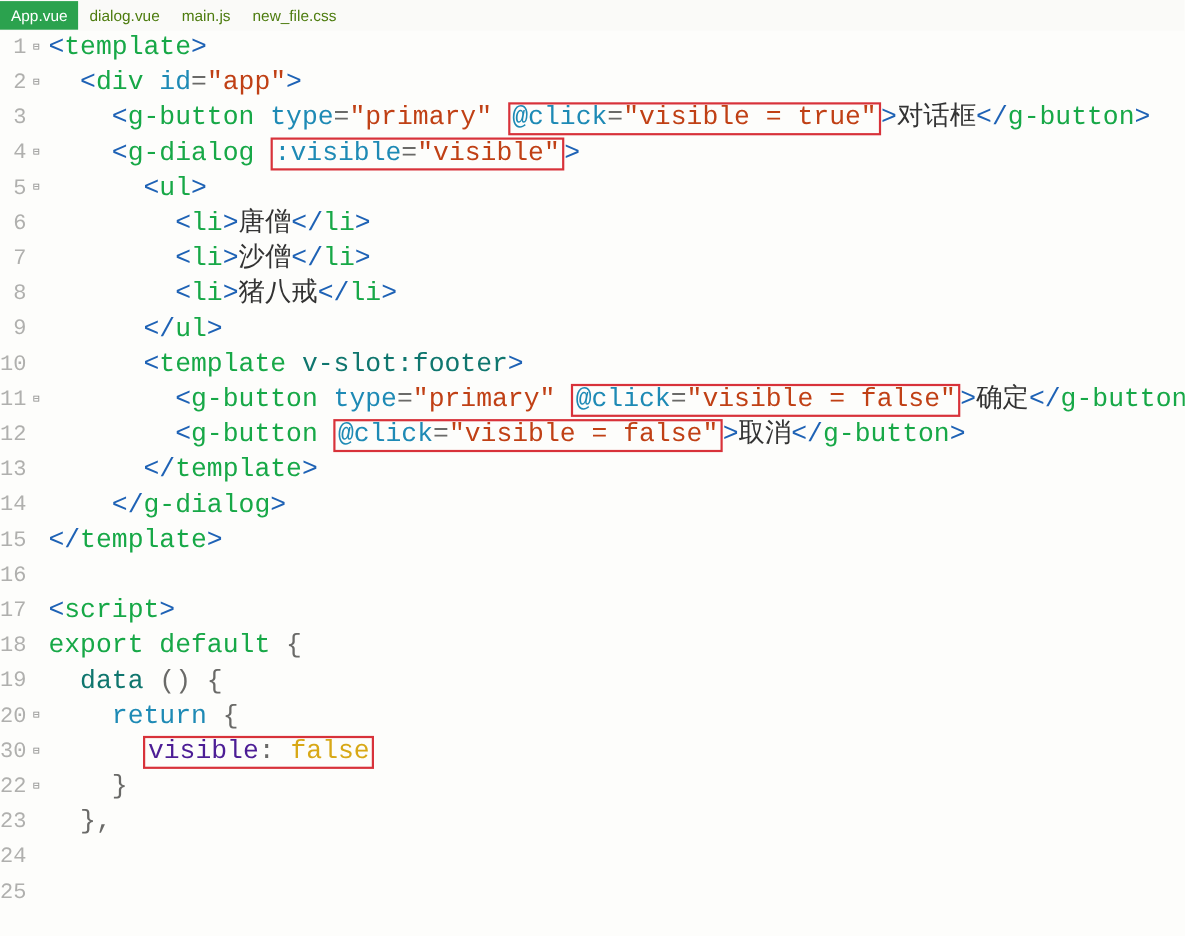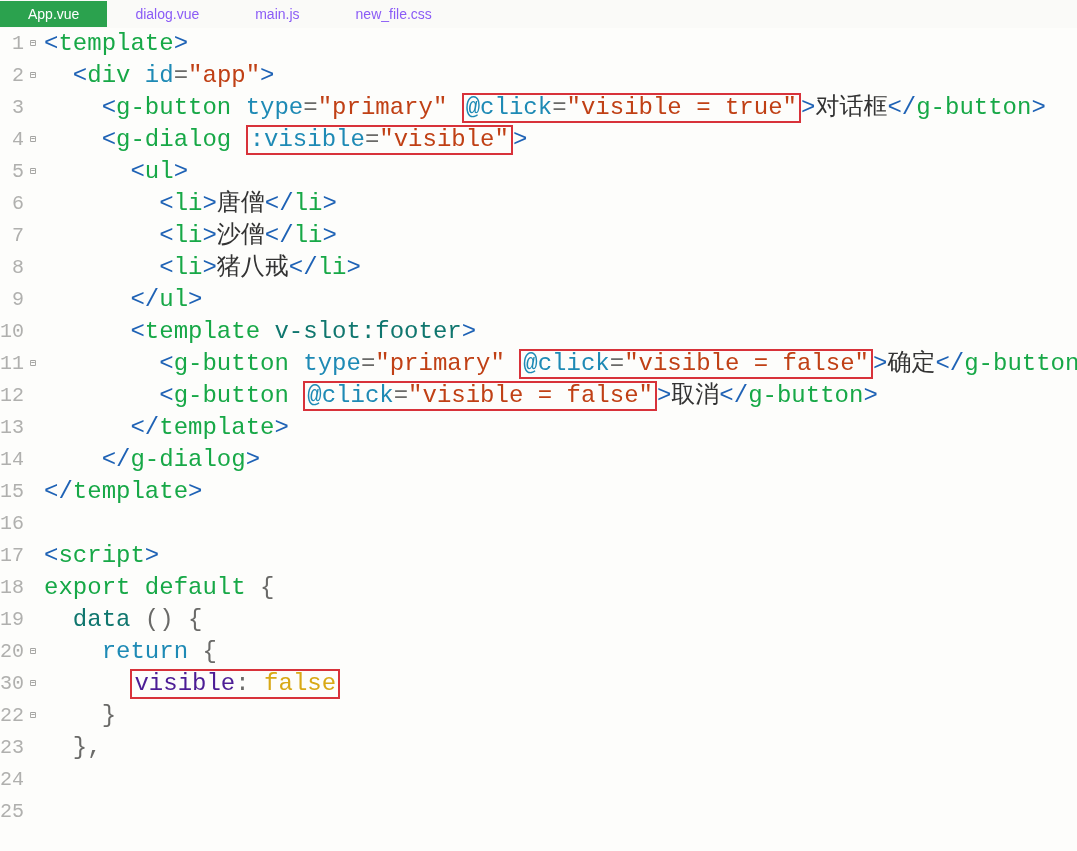--- a/index.html
+++ b/index.html
@@ -12,30 +12,30 @@
       overflow: hidden;
     }
     .tabs {
       display: flex;
       background: #fafaf8;
       height: 28px;
       align-items: center;
       font-size: 14px;
     }
     .tab {
-      padding: 5px 28px;
+      padding: 5px 10px;
       cursor: pointer;
       font-family: Arial, sans-serif;
     }
     .tab.active {
       background: #2ba24e;
       color: #fff;
     }
     .tab.inactive {
-      color: #8b5cf6;
+      color: #4d7c0f;
       background: transparent;
     }
     .editor {
       display: flex;
       height: calc(100% - 28px);
     }
     .gutter {
       width: 40px;
       background: #fdfdfb;
       color: #b0b0ae;

